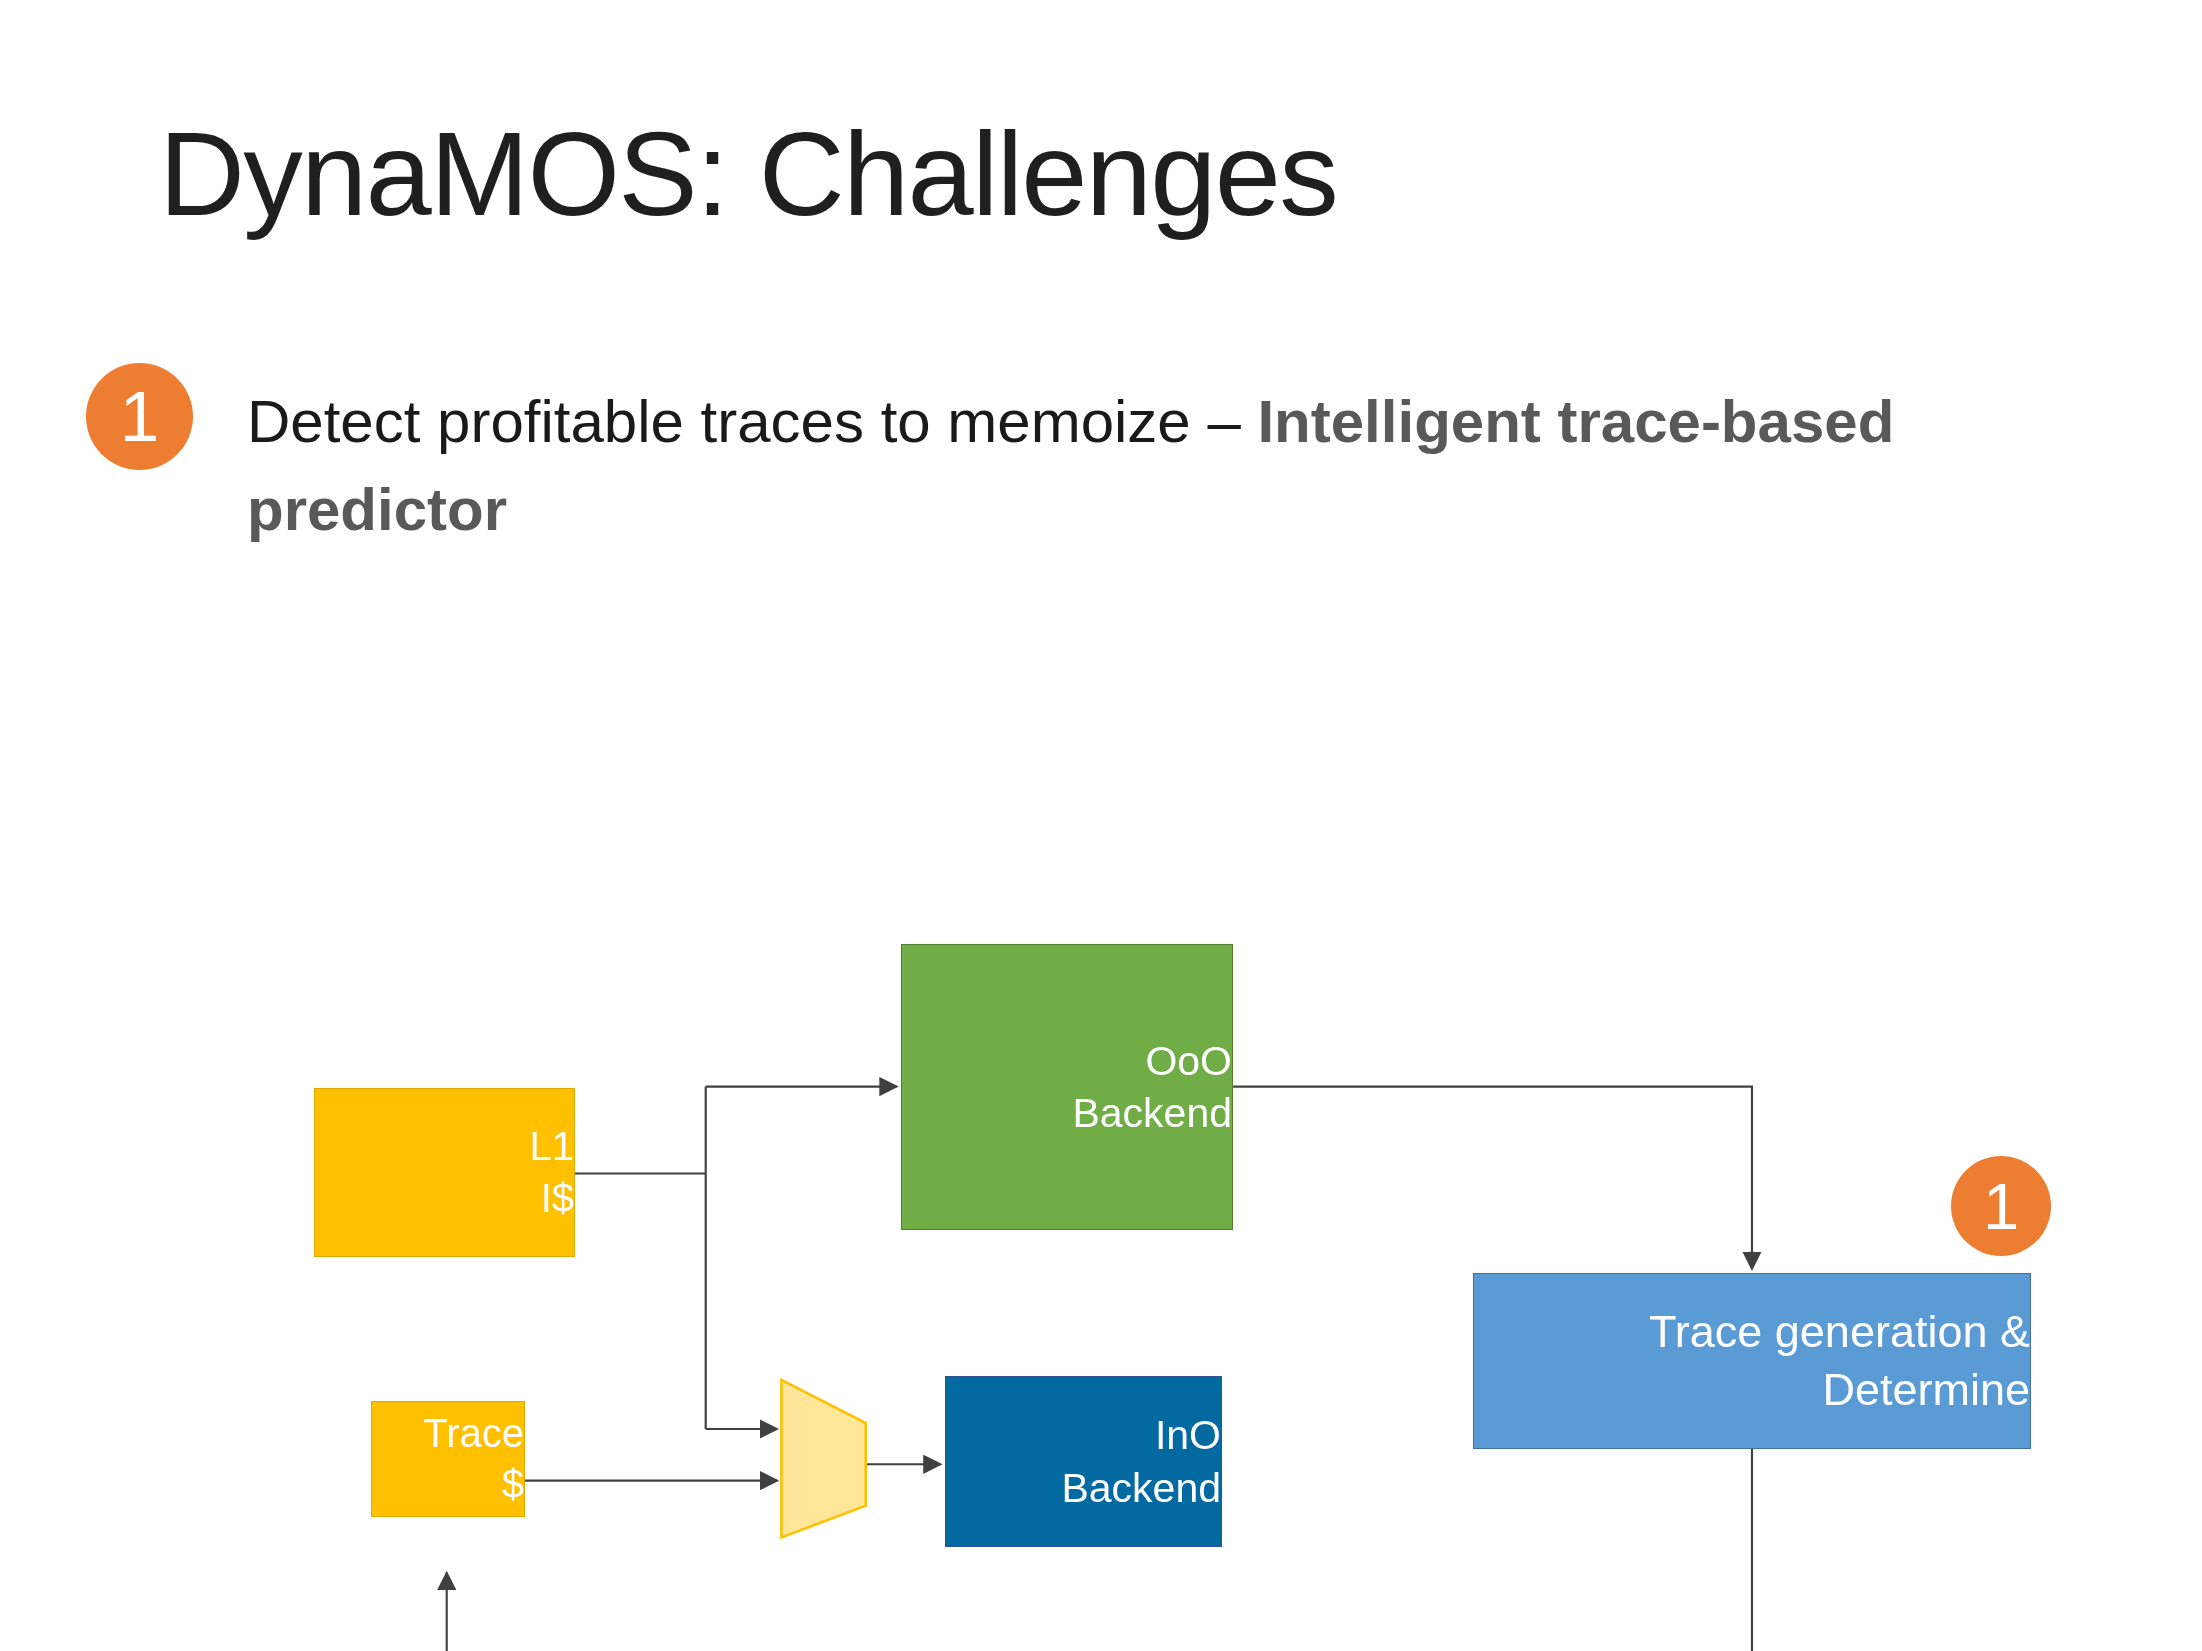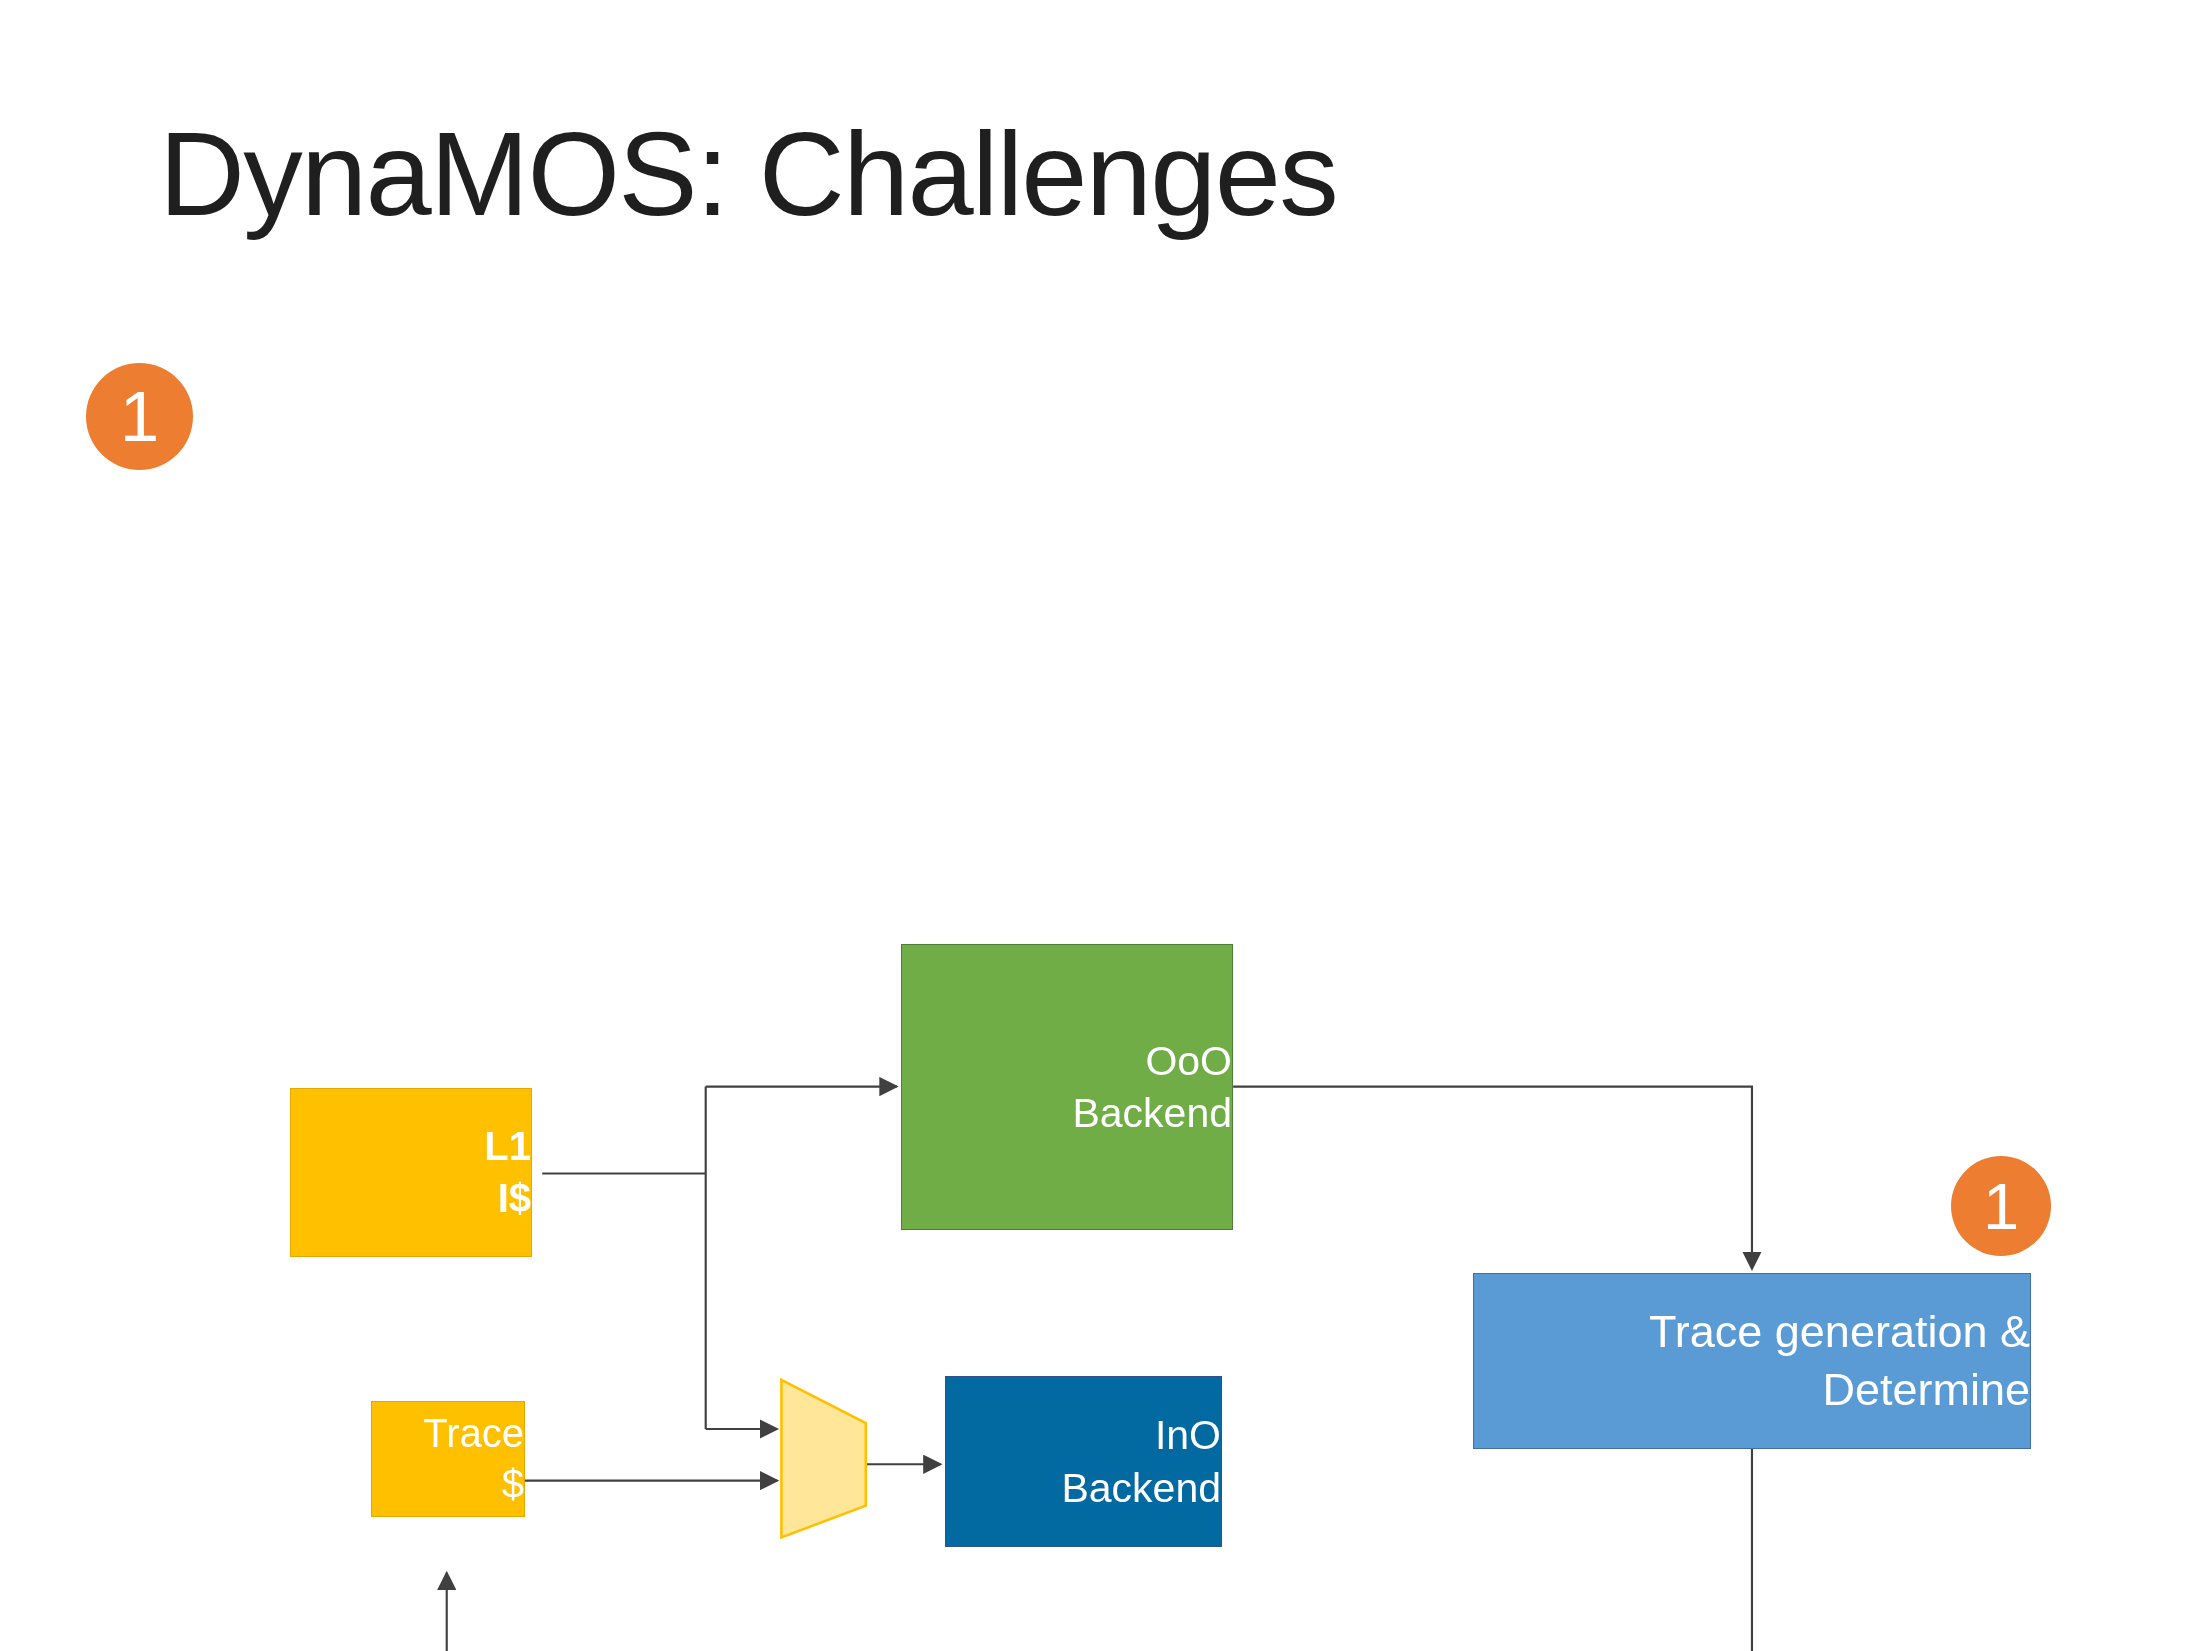--- a/index.html
+++ b/index.html
@@ -17,37 +17,38 @@
 
   .bullets { position:absolute; left:286px; top:558px; list-style:none; font-size:52px; color:#1a1a1a; }
   .bullets li { position:relative; padding-left:71px; line-height:1.43; }
   .bullets li::before { content:"\2022"; position:absolute; left:1.7px; }
 
   .diagram { position:absolute; left:0; top:0; width:2203px; height:1652px; }
   .connectors { position:absolute; left:0; top:0; }
 
   .box { position:absolute; display:flex; flex-direction:column; align-items:flex-end; justify-content:center;
          color:#ffffff; text-align:center; line-height:1.28; }
-  .box-l1        { left:290px;  top:1052px; width:242px; height:169px; font-size:40px; background:#FFC000; border:1.7px solid #E2A900;font-weight:bold; }
+  .box-l1        { left:314px;  top:1052px; width:261px; height:169px; font-size:40px; background:#FFC000; border:1.7px solid #E2A900; }
   .box-ooo       { left:901px; top:908px; width:332px; height:286px; font-size:41px; background:#70AD47; border:1.7px solid #507E32; }
   .box-trace     { left:371px;  top:1365px; width:154px; height:116px; font-size:40px; background:#FFC000; border:1.7px solid #E2A900; }
   .box-ino       { left:945px; top:1340px; width:277px; height:171px; font-size:41px; background:#0369a1; border:1.7px solid #2F528F; }
   .box-tracegen  { left:1473px; top:1237px; width:558px; height:176px; font-size:45px; background:#5B9BD5; border:1.7px solid #41719C; }
 </style>
 </head>
 <body>
 
 <div class="slide">
 
   <h1 class="title">DynaMOS: Challenges</h1>
 
   <div class="badge badge-main">
     <span>1</span>
   </div>
 
+  <div class="heading"><span class="norm">Detect profitable traces to memoize – </span><span class="emph">Intelligent trace-based predictor</span></div>
 
 
   <div class="diagram">
 
     <svg class="connectors" width="2203" height="1652" viewBox="0 0 2560 1920">
       <defs>
         <marker id="arrow" viewBox="0 0 10 10" refX="9" refY="5" markerWidth="9" markerHeight="9" orient="auto">
           <path d="M0,0 L10,5 L0,10 z" fill="#404040"></path>
         </marker>
       </defs>

